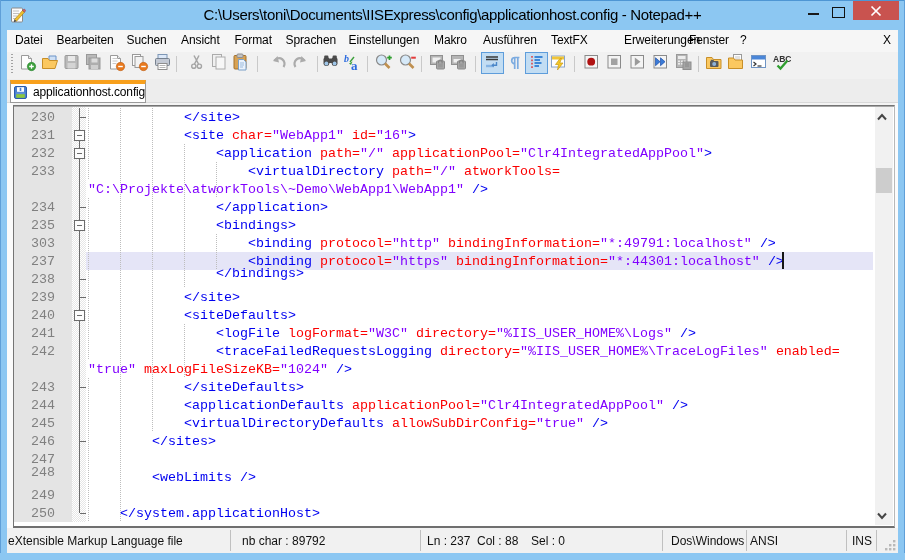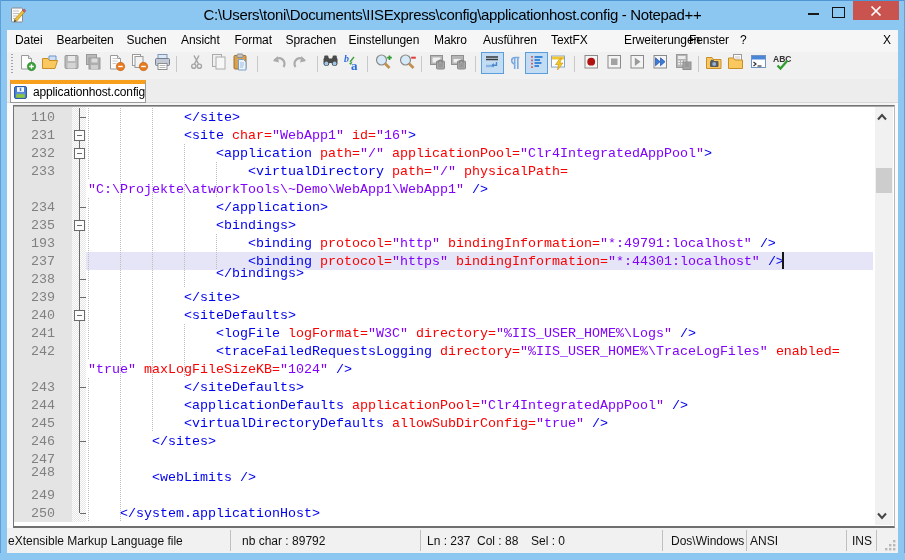--- a/index.html
+++ b/index.html
@@ -271,27 +271,27 @@
  <rect x="2.2" y="6.6" width="8.6" height="1" fill="#6f9fe0"></rect>
 </svg>
 <div class="abs" id="tabtext">applicationhost.config</div>
 
 <div class="abs" id="edframe"></div>
 <div class="abs" style="left:14px;top:106px;width:880px;height:1px;background:#a8a8a8"></div>
 <div class="abs" id="lnmargin"></div>
 <div class="abs" id="foldmargin"></div>
 <div class="abs" id="curline"></div>
 <div id="lines">
-    <div class="ln" style="top:109px">110</div>
+    <div class="ln" style="top:109px">230</div>
     <div class="ln" style="top:127px">231</div>
     <div class="ln" style="top:145px">232</div>
     <div class="ln" style="top:163px">233</div>
     <div class="ln" style="top:199px">234</div>
     <div class="ln" style="top:217px">235</div>
-    <div class="ln" style="top:235px">193</div>
+    <div class="ln" style="top:235px">303</div>
     <div class="ln" style="top:253px">237</div>
     <div class="ln" style="top:271px">238</div>
     <div class="ln" style="top:289px">239</div>
     <div class="ln" style="top:307px">240</div>
     <div class="ln" style="top:325px">241</div>
     <div class="ln" style="top:343px">242</div>
     <div class="ln" style="top:379px">243</div>
     <div class="ln" style="top:397px">244</div>
     <div class="ln" style="top:415px">245</div>
     <div class="ln" style="top:433px">246</div>
@@ -323,21 +323,21 @@
     <div class="guide" style="left:184px;top:144px;height:144px"></div>
     <div class="guide" style="left:216px;top:162px;height:36px"></div>
     <div class="guide" style="left:216px;top:234px;height:36px"></div>
     <div class="guide" style="left:184px;top:324px;height:54px"></div>
     <div class="guide" style="left:120px;top:504px;height:18px"></div>
   </div>
 <div id="code">
     <div class="cl" style="top:109px">            <span class="t">&lt;/site&gt;</span></div>
     <div class="cl" style="top:127px">            <span class="t">&lt;site </span><span class="a">char=</span><span class="s">"WebApp1"</span> <span class="a">id=</span><span class="s">"16"</span><span class="t">&gt;</span></div>
     <div class="cl" style="top:145px">                <span class="t">&lt;application </span><span class="a">path=</span><span class="s">"/"</span> <span class="a">applicationPool=</span><span class="s">"Clr4IntegratedAppPool"</span><span class="t">&gt;</span></div>
-    <div class="cl" style="top:163px">                    <span class="t">&lt;virtualDirectory </span><span class="a">path=</span><span class="s">"/"</span> <span class="a">physicalPath=</span></div>
+    <div class="cl" style="top:163px">                    <span class="t">&lt;virtualDirectory </span><span class="a">path=</span><span class="s">"/"</span> <span class="a">atworkTools=</span></div>
     <div class="cl" style="top:181px"><span class="s">"C:\Projekte\atworkTools\~Demo\WebApp1\WebApp1"</span> <span class="t">/&gt;</span></div>
     <div class="cl" style="top:199px">                <span class="t">&lt;/application&gt;</span></div>
     <div class="cl" style="top:217px">                <span class="t">&lt;bindings&gt;</span></div>
     <div class="cl" style="top:235px">                    <span class="t">&lt;binding </span><span class="a">protocol=</span><span class="s">"http"</span> <span class="a">bindingInformation=</span><span class="s">"*:49791:localhost"</span> <span class="t">/&gt;</span></div>
     <div class="cl" style="top:253px">                    <span class="t">&lt;binding </span><span class="a">protocol=</span><span class="s">"https"</span> <span class="a">bindingInformation=</span><span class="s">"*:44301:localhost"</span> <span class="t">/&gt;</span></div>
     <div class="cl" style="top:265px">                <span class="t">&lt;/bindings&gt;</span></div>
     <div class="cl" style="top:289px">            <span class="t">&lt;/site&gt;</span></div>
     <div class="cl" style="top:307px">            <span class="t">&lt;siteDefaults&gt;</span></div>
     <div class="cl" style="top:325px">                <span class="t">&lt;logFile </span><span class="a">logFormat=</span><span class="s">"W3C"</span> <span class="a">directory=</span><span class="s">"%IIS_USER_HOME%\Logs"</span> <span class="t">/&gt;</span></div>
     <div class="cl" style="top:343px">                <span class="t">&lt;traceFailedRequestsLogging </span><span class="a">directory=</span><span class="s">"%IIS_USER_HOME%\TraceLogFiles"</span> <span class="a">enabled=</span></div>

